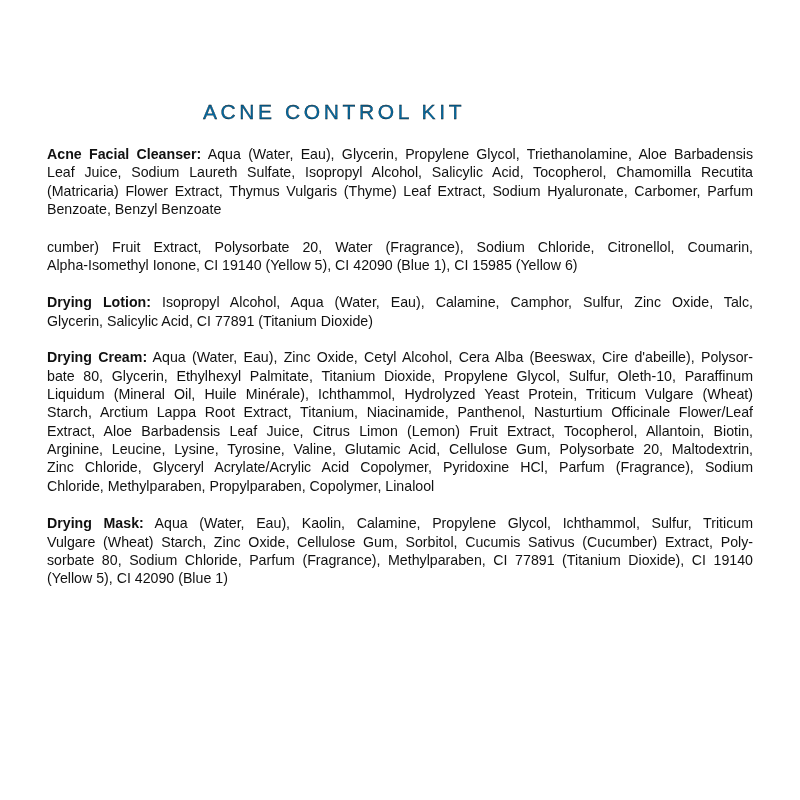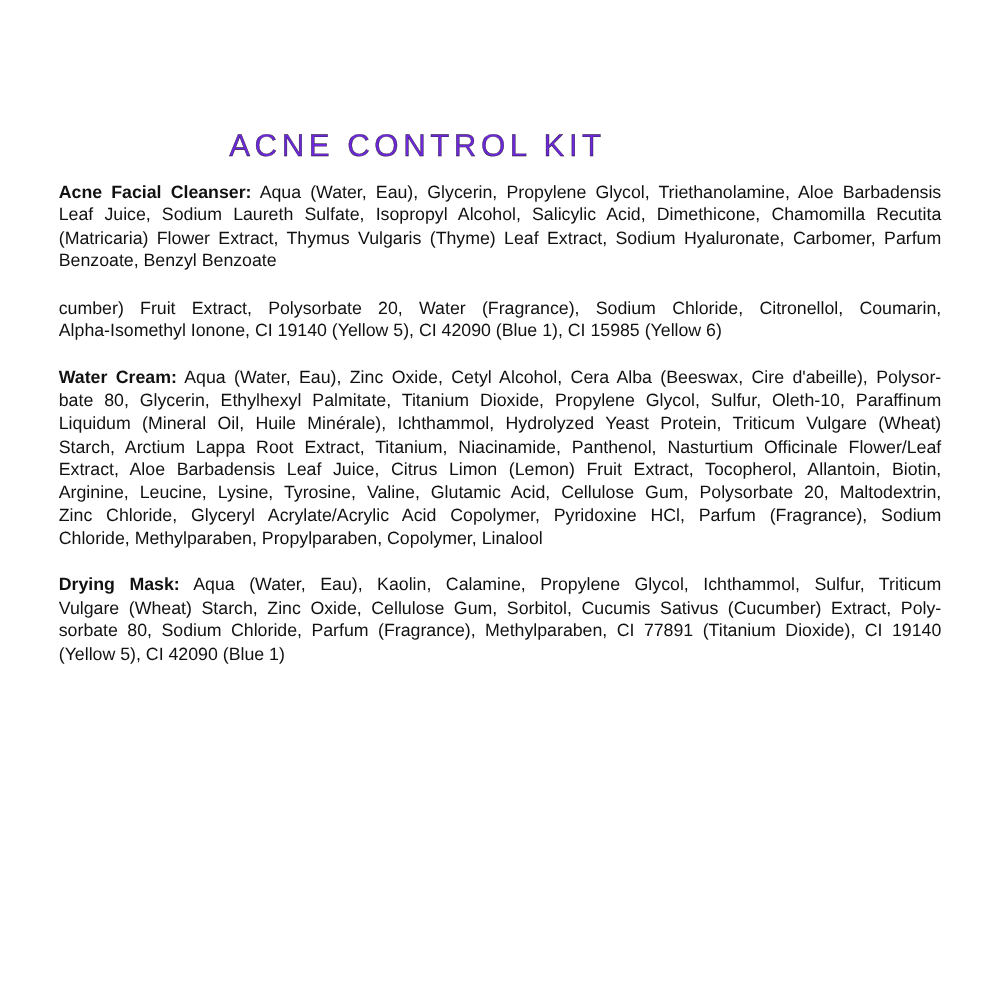--- a/index.html
+++ b/index.html
@@ -14,24 +14,24 @@
       overflow: hidden;
       font-family: "Liberation Sans", "DejaVu Sans", sans-serif;
       color: #111111;
     }
     .title {
       position: absolute;
       top: 86px;
       left: 0;
       width: 668px;
       text-align: center;
-      font-size: 25px;
+      font-size: 21px;
       letter-spacing: 3.6px;
       font-weight: 400;
-      color: #6d28d9;
+      color: #0369a1;
       -webkit-text-stroke: 0.3px #111111;
     }
     .doc {
       position: absolute;
       top: 145px;
       left: 47px;
       width: 706px;
     }
     .section {
       margin: 0 0 19px 0;
@@ -57,33 +57,37 @@
   </style>
 </head>
 <body>
 
 <h1 class="title">ACNE CONTROL KIT</h1>
 
 <div class="doc">
 
   <div class="section">
     <span class="line"><span class="label">Acne Facial Cleanser:</span><span> Aqua (Water, Eau), Glycerin, Propylene Glycol, Triethanolamine, Aloe Barbadensis</span></span>
-    <span class="line">Leaf Juice, Sodium Laureth Sulfate, Isopropyl Alcohol, Salicylic Acid, Dimethicone, Chamomilla Recutita</span>
+    <span class="line">Leaf Juice, Sodium Laureth Sulfate, Isopropyl Alcohol, Salicylic Acid, Tocopherol, Chamomilla Recutita</span>
     <span class="line">(Matricaria) Flower Extract, Thymus Vulgaris (Thyme) Leaf Extract, Sodium Hyaluronate, Carbomer, Parfum</span>
     <span class="line last">Benzoate, Benzyl Benzoate</span>
   </div>
 
   <div class="section">
     <span class="line">cumber) Fruit Extract, Polysorbate 20, Water (Fragrance), Sodium Chloride, Citronellol, Coumarin,</span>
     <span class="line last">Alpha-Isomethyl Ionone, CI 19140 (Yellow 5), CI 42090 (Blue 1), CI 15985 (Yellow 6)</span>
   </div>
 
+  <div class="section section-d2">
+    <span class="line"><span class="label">Drying Lotion:</span><span> Isopropyl Alcohol, Aqua (Water, Eau), Calamine, Camphor, Sulfur, Zinc Oxide, Talc,</span></span>
+    <span class="line last">Glycerin, Salicylic Acid, CI 77891 (Titanium Dioxide)</span>
+  </div>
 
   <div class="section">
-    <span class="line"><span class="label">Water Cream:</span><span> Aqua (Water, Eau), Zinc Oxide, Cetyl Alcohol, Cera Alba (Beeswax, Cire d'abeille), Polysor-</span></span>
+    <span class="line"><span class="label">Drying Cream:</span><span> Aqua (Water, Eau), Zinc Oxide, Cetyl Alcohol, Cera Alba (Beeswax, Cire d'abeille), Polysor-</span></span>
     <span class="line">bate 80, Glycerin, Ethylhexyl Palmitate, Titanium Dioxide, Propylene Glycol, Sulfur, Oleth-10, Paraffinum</span>
     <span class="line">Liquidum (Mineral Oil, Huile Minérale), Ichthammol, Hydrolyzed Yeast Protein, Triticum Vulgare (Wheat)</span>
     <span class="line">Starch, Arctium Lappa Root Extract, Titanium, Niacinamide, Panthenol, Nasturtium Officinale Flower/Leaf</span>
     <span class="line">Extract, Aloe Barbadensis Leaf Juice, Citrus Limon (Lemon) Fruit Extract, Tocopherol, Allantoin, Biotin,</span>
     <span class="line">Arginine, Leucine, Lysine, Tyrosine, Valine, Glutamic Acid, Cellulose Gum, Polysorbate 20, Maltodextrin,</span>
     <span class="line">Zinc Chloride, Glyceryl Acrylate/Acrylic Acid Copolymer, Pyridoxine HCl, Parfum (Fragrance), Sodium</span>
     <span class="line last">Chloride, Methylparaben, Propylparaben, Copolymer, Linalool</span>
   </div>
 
   <div class="section">

